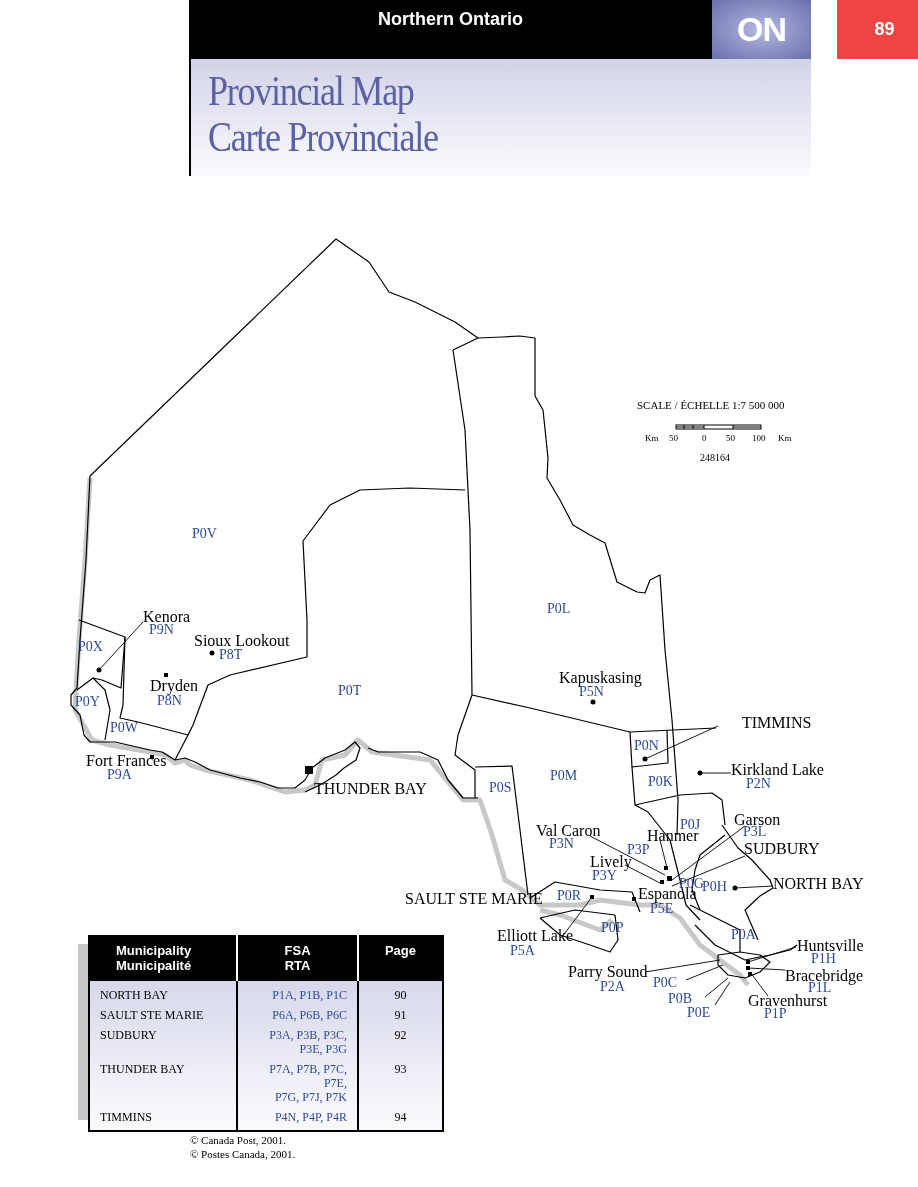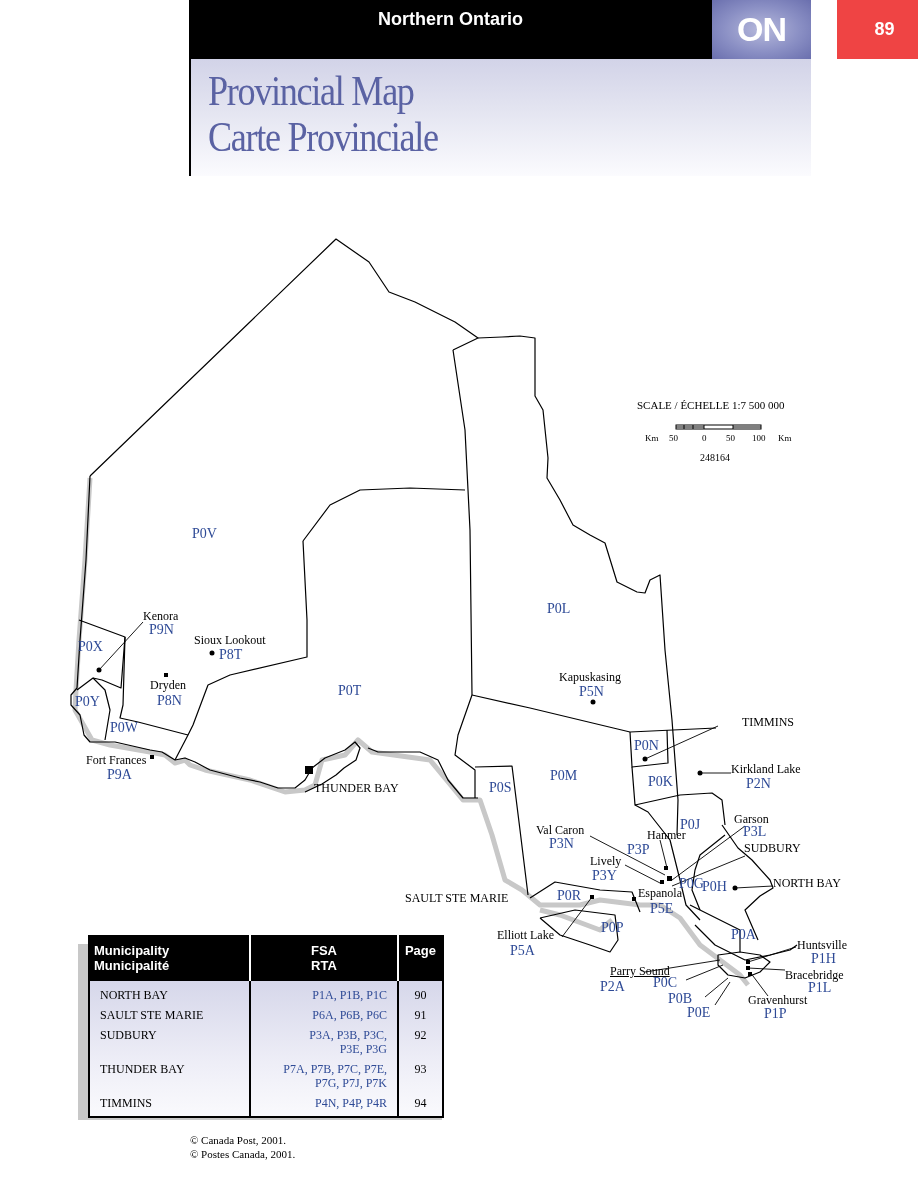--- a/index.html
+++ b/index.html
@@ -18,30 +18,30 @@
     display: flex; align-items: center; justify-content: center; }
   .title-band { position: absolute; left: 189px; top: 59px; width: 622px; height: 117px;
     background: linear-gradient(to bottom, #d2d3e8 0%, #e4e5f1 45%, #fbfbfe 100%); }
   .title-rule { position: absolute; left: 189px; top: 59px; width: 2px; height: 117px; background: #000; }
   .page-title { position: absolute; left: 208px; top: 68px; color: #5a62a3; font-size: 42px; line-height: 46px;
     letter-spacing: -1.5px; font-family: "Liberation Serif", serif; transform: scaleX(0.86); transform-origin: left top; }
 
   .map-svg { position: absolute; left: 0; top: 0; }
   .lbl { position: absolute; font-size: 12px; line-height: 13px; white-space: nowrap; }
   .fsa { color: #2e4a96; font-size: 14px; line-height: 15px; }
-  .city { color: #000; font-size: 12px; }
+  .city { color: #000; font-size: 16px; }
 
   .scale { position: absolute; left: 637px; top: 399px; font-size: 11px; }
   .scale-km { position: absolute; font-size: 9px; }
   .scale-num { position: absolute; left: 700px; top: 452px; font-size: 10px; }
 
   .table-shadow { position: absolute; left: 78px; top: 944px; width: 364px; height: 176px; background: #c8c8c8; }
   .legend-table { position: absolute; left: 88px; top: 935px; width: 356px; border: 2px solid #000; background: #fff; border-collapse: collapse; }
   .legend-table th { background: #000; color: #fff; font-family: "Liberation Sans", sans-serif; font-weight: bold;
-    font-size: 13px; line-height: 15px; padding: 6px 4px 8px; vertical-align: top; }
+    font-size: 13px; line-height: 15px; padding: 6px 26px 8px; vertical-align: top; }
   .legend-table th.c1 { text-align: left; width: 161px; }
   .legend-table th.c2 { text-align: center; width: 148px; border-left: 2px solid #fff; }
   .legend-table th.c3 { text-align: center; border-left: 2px solid #fff; }
   .legend-table tbody { background: linear-gradient(to bottom, #d6d7ea 0%, #eeeef7 60%, #fafafd 100%); }
   .legend-table td { font-size: 12px; line-height: 14px; padding: 3px 10px 3px 10px; vertical-align: top; }
   .legend-table td.c2 { color: #2e4a96; text-align: right; border-left: 2px solid #000; }
   .legend-table td.c3 { text-align: center; border-left: 2px solid #000; }
   .legend-table tbody tr:first-child td { padding-top: 7px; }
   .legend-table tbody tr:last-child td { padding-bottom: 6px; }
 
@@ -214,21 +214,21 @@
 <div class="lbl city" style="left:590px;top:855px;">Lively</div>
 <div class="lbl fsa" style="left:592px;top:868px;">P3Y</div>
 <div class="lbl city" style="left:773px;top:877px;">NORTH BAY</div>
 <div class="lbl city" style="left:405px;top:892px;">SAULT STE MARIE</div>
 <div class="lbl city" style="left:638px;top:887px;">Espanola</div>
 <div class="lbl fsa" style="left:650px;top:901px;">P5E</div>
 <div class="lbl city" style="left:497px;top:929px;">Elliott Lake</div>
 <div class="lbl fsa" style="left:510px;top:943px;">P5A</div>
 <div class="lbl city" style="left:797px;top:939px;">Huntsville</div>
 <div class="lbl fsa" style="left:811px;top:951px;">P1H</div>
-<div class="lbl city" style="left:610px;top:965px;text-decoration:underline;">Parry Sound</div>
+<div class="lbl city" style="left:568px;top:965px;">Parry Sound</div>
 <div class="lbl fsa" style="left:600px;top:979px;">P2A</div>
 <div class="lbl city" style="left:785px;top:969px;">Bracebridge</div>
 <div class="lbl fsa" style="left:808px;top:980px;">P1L</div>
 <div class="lbl city" style="left:748px;top:994px;">Gravenhurst</div>
 <div class="lbl fsa" style="left:764px;top:1006px;">P1P</div>
 
 <div class="table-shadow"></div>
 <table class="legend-table">
   <thead>
     <tr>

